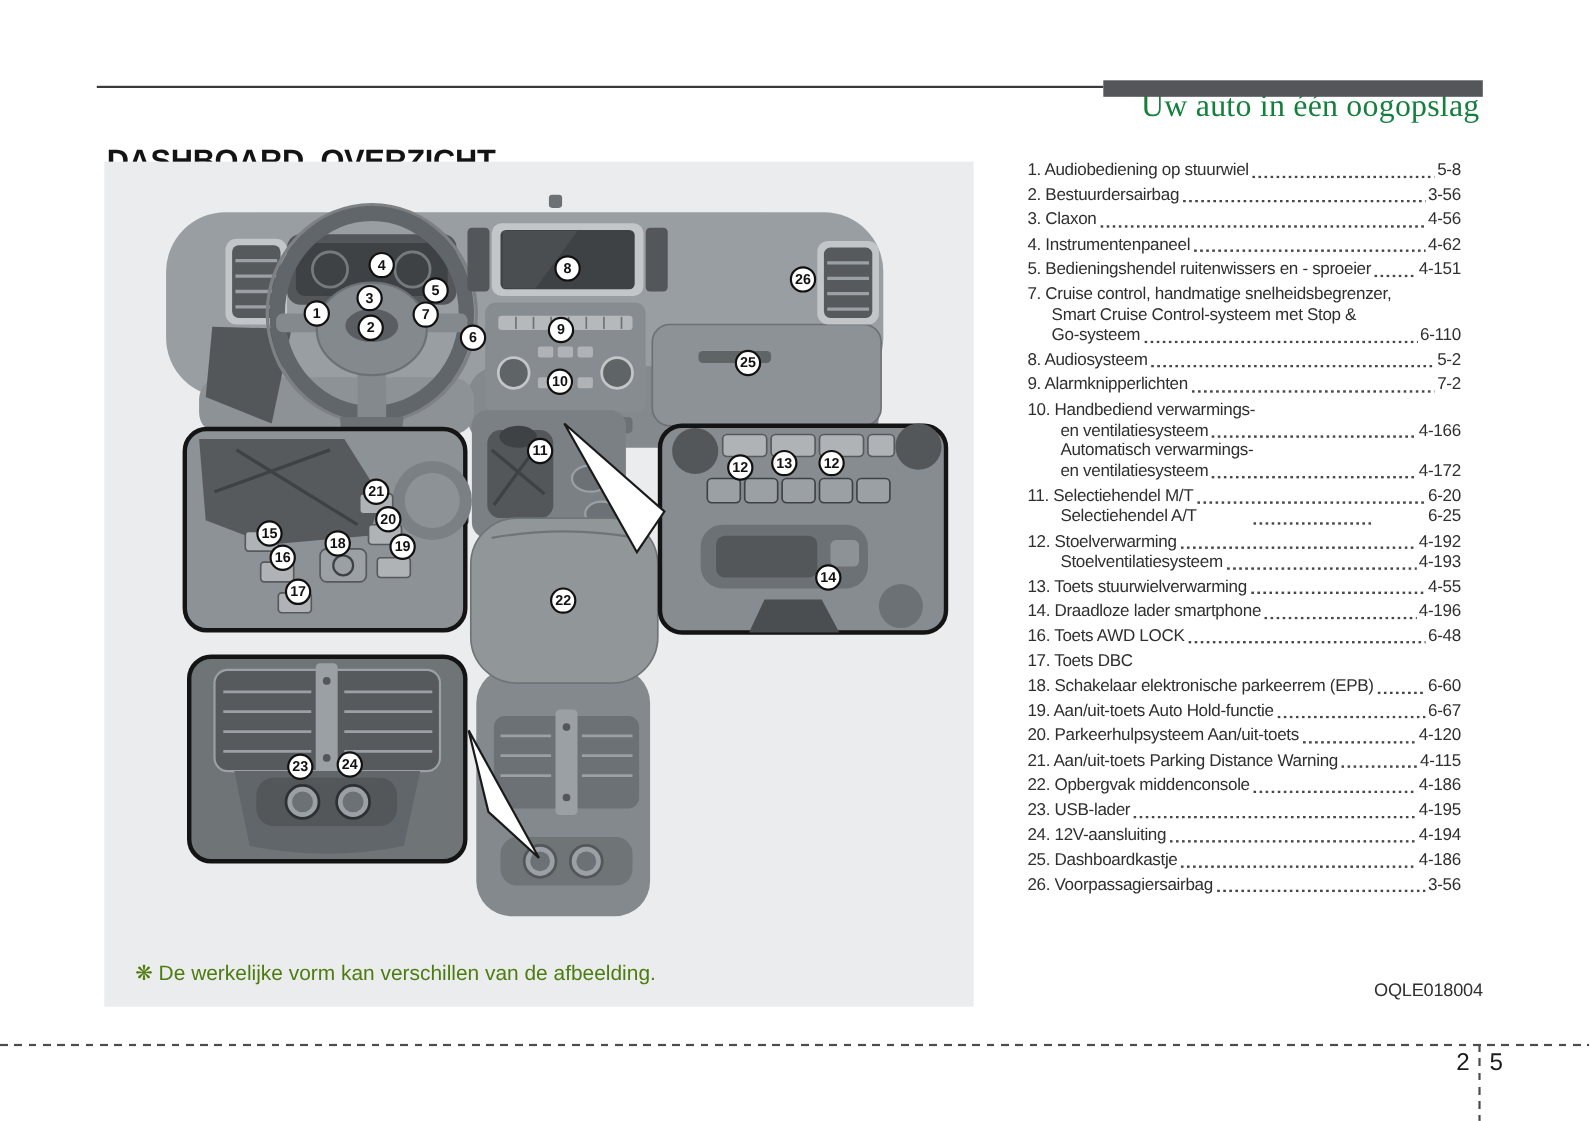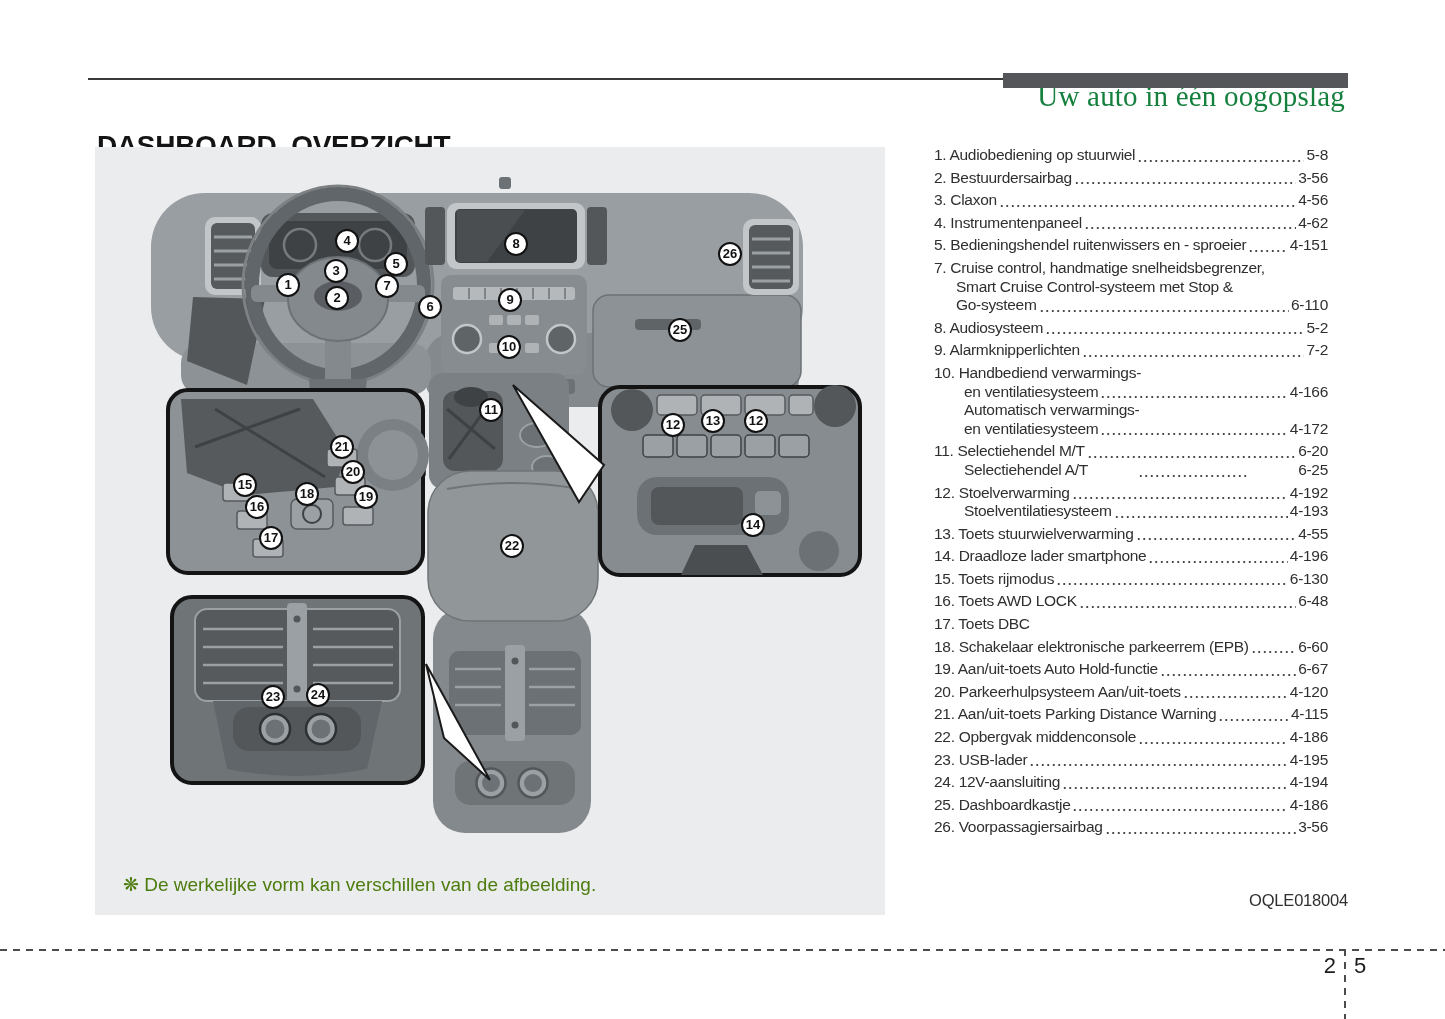--- a/index.html
+++ b/index.html
@@ -372,27 +372,20 @@
       </div>
       <div class="entry">
         <div class="iline">
           <span class="t">14. Draadloze lader smartphone</span>
           <span class="leader"></span>
           <span class="pref">4-196</span>
         </div>
       </div>
       <div class="entry">
         <div class="iline">
-          <span class="t">15. Toets rijmodus</span>
-          <span class="leader"></span>
-          <span class="pref">6-130</span>
-        </div>
-      </div>
-      <div class="entry">
-        <div class="iline">
           <span class="t">16. Toets AWD LOCK</span>
           <span class="leader"></span>
           <span class="pref">6-48</span>
         </div>
       </div>
       <div class="entry">
         <div class="iline">
           <span class="t">17. Toets DBC</span>
         </div>
       </div>

